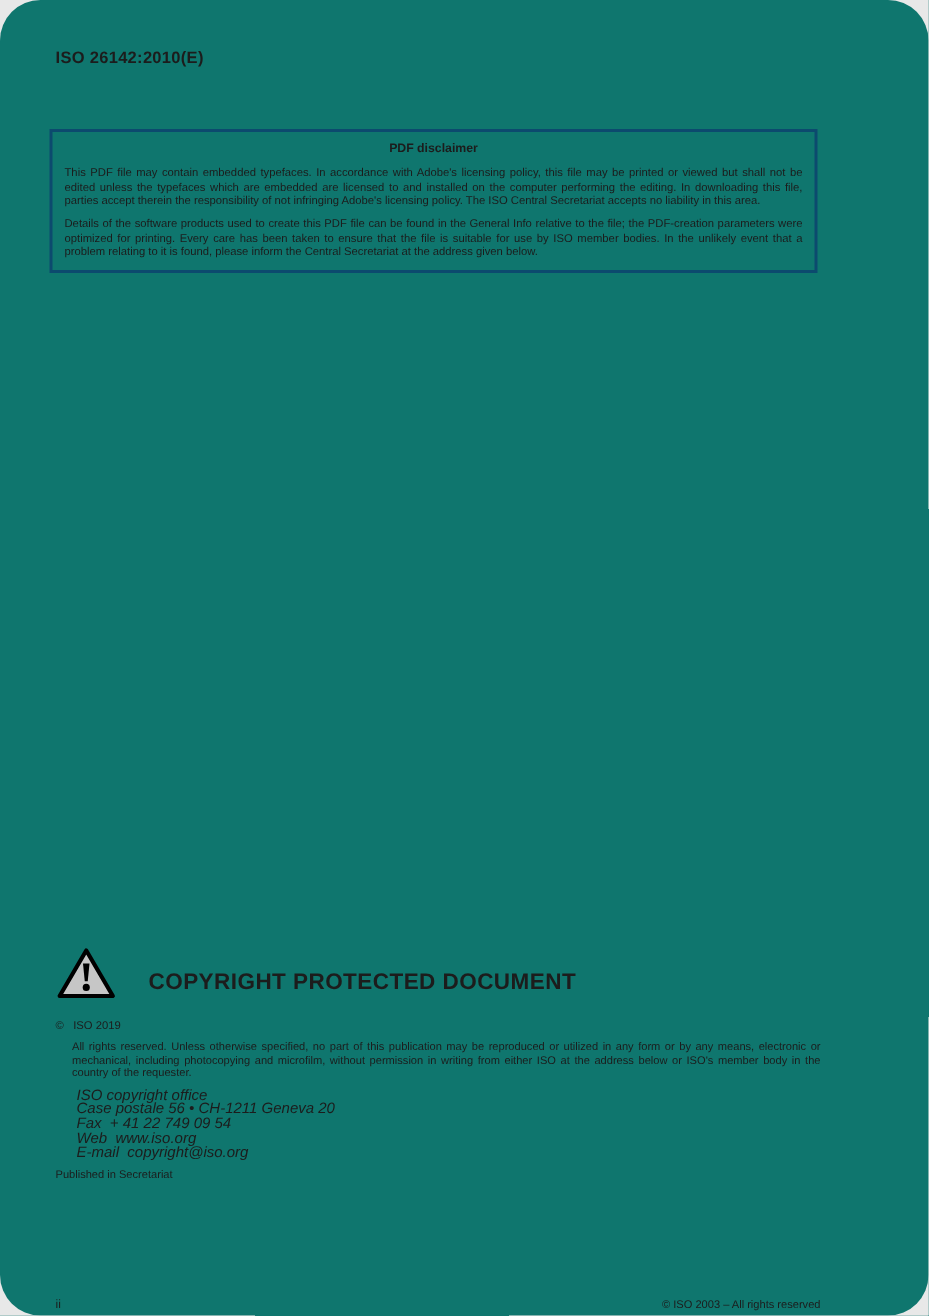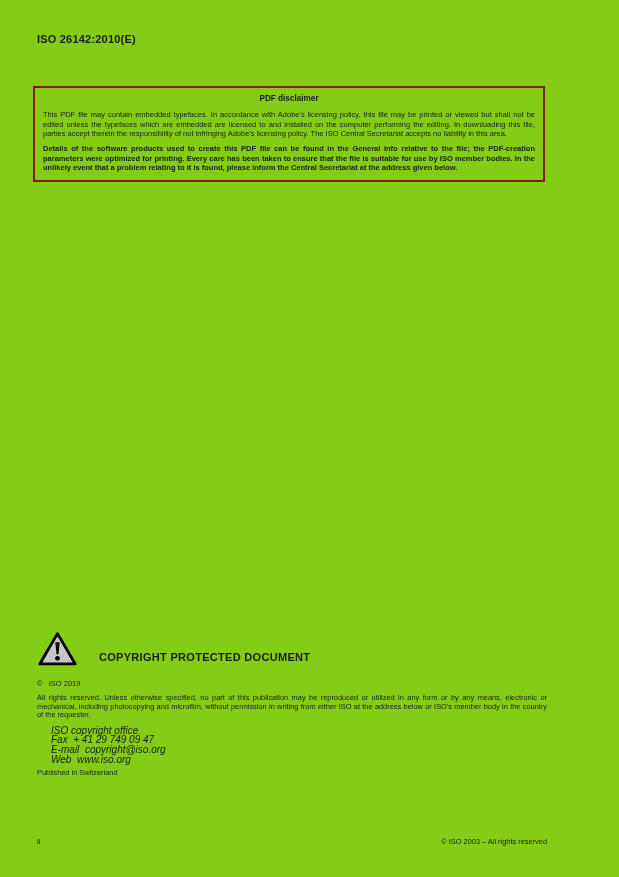--- a/index.html
+++ b/index.html
@@ -2,88 +2,89 @@
 <html><head>
 <meta charset="utf-8">
 <style>
   * { box-sizing: border-box; }
   html, body { margin: 0; padding: 0; background: #e8e8e8; }
   .page {
     position: relative;
     width: 619px;
     height: 877px;
     margin: 0 auto;
-    background: #84cc16;
+    background: #0f766e;
     font-family: "Liberation Sans", sans-serif;
     color: #1c1c1c;
     overflow: hidden;
+    border-radius: 27px;
   }
 
   
   .header {
     position: absolute;
     top: 33px;
     left: 37px;
     font-size: 11px;
     font-weight: bold;
     letter-spacing: 0.2px;
   }
 
   
   .disclaimer-box {
     position: absolute;
     top: 86px;
     left: 33px;
     width: 512px;
-    border: 2px solid #7f1d1d;
+    border: 2px solid #0c4a6e;
     padding: 6px 8px 7px 8px;
   }
   .disclaimer-title {
     text-align: center;
     font-weight: bold;
     font-size: 8.2px;
     margin: 0 0 7px 0;
   }
   .disclaimer-box p {
     margin: 0 0 5.5px 0;
     font-size: 7.5px;
     line-height: 9.6px;
     text-align: justify;
   }
-  .disclaimer-box p:last-child { margin-bottom: 0; font-weight: bold; }
+  .disclaimer-box p:last-child { margin-bottom: 0; }
 
   
   .copyright-section {
     position: absolute;
     top: 630px;
     left: 37px;
     width: 510px;
   }
   .copyright-header {
     display: flex;
     align-items: flex-end;
     height: 38px;
   }
   .warning-icon { display: block; width: 41px; height: 38px; }
   .warning-icon svg { display: block; width: 41px; height: 38px; }
   .copyright-heading {
     font-weight: bold;
-    font-size: 11px;
+    font-size: 15px;
     letter-spacing: 0.3px;
     margin-left: 21px;
     padding-bottom: 5px;
     white-space: nowrap;
   }
   .iso-line {
     margin-top: 11px;
     font-size: 7.5px;
     white-space: pre;
   }
   .rights {
-    margin: 6px 0 0 0;
+    margin: 6px 0 0 11px;
     font-size: 7.4px;
     line-height: 8.6px;
     text-align: justify;
   }
   .address {
     margin-top: 6px;
     margin-left: 14px;
     font-size: 10px;
     line-height: 9.6px;
     font-style: italic;
@@ -97,21 +98,21 @@
   
   .footer {
     position: absolute;
     top: 837px;
     left: 37px;
     width: 510px;
     display: flex;
     justify-content: space-between;
     align-items: baseline;
   }
-  .page-num { font-weight: normal; font-size: 8px; }
+  .page-num { font-weight: normal; font-size: 8px; margin-top: 28px; }
   .footer-copy { font-size: 7.4px; }
 </style>
 </head>
 <body>
 
 <div class="page">
 
   <div class="header">
     <span>ISO 26142:2010(E)</span>
   </div>
@@ -133,26 +134,27 @@
       </span>
       <span class="copyright-heading">COPYRIGHT PROTECTED DOCUMENT</span>
     </div>
 
     <div class="iso-line">©   ISO 2019</div>
 
     <p class="rights">All rights reserved. Unless otherwise specified, no part of this publication may be reproduced or utilized in any form or by any means, electronic or mechanical, including photocopying and microfilm, without permission in writing from either ISO at the address below or ISO's member body in the country of the requester.</p>
 
     <div class="address">
       <div>ISO copyright office</div>
-      <div>Fax  + 41 29 749 09 47</div>
+      <div>Case postale 56 • CH-1211 Geneva 20</div>
+      <div>Fax  + 41 22 749 09 54</div>
+      <div>Web  www.iso.org</div>
       <div>E-mail  copyright@iso.org</div>
-      <div>Web  www.iso.org</div>
     </div>
 
-    <div class="published">Published in Switzerland</div>
+    <div class="published">Published in Secretariat</div>
   </div>
 
   <div class="footer">
     <span class="page-num">ii</span>
     <span class="footer-copy">© ISO 2003 – All rights reserved</span>
   </div>
 
 </div>
 
 </body></html>

